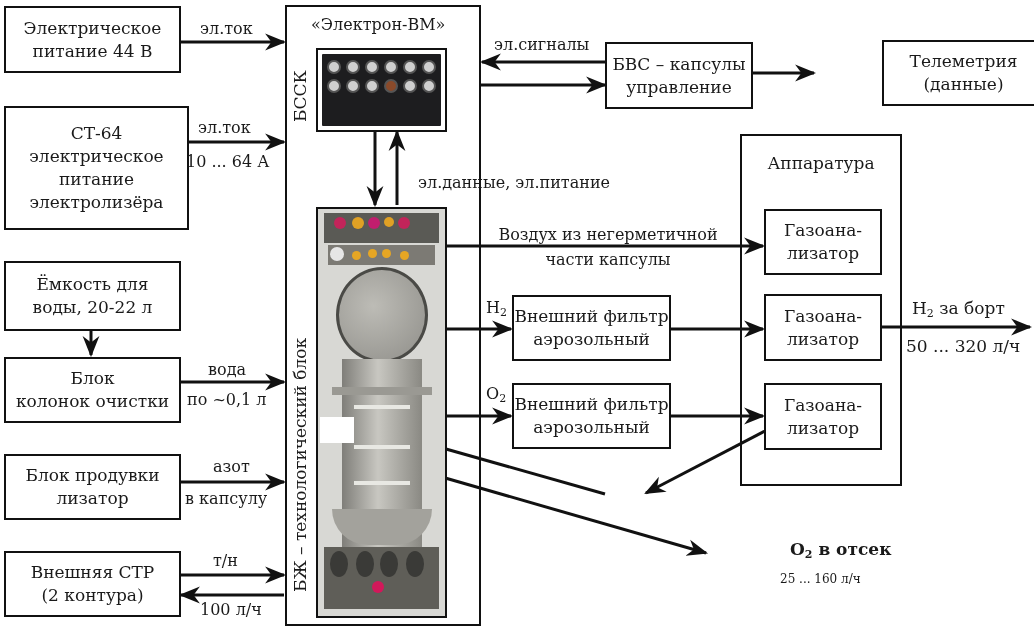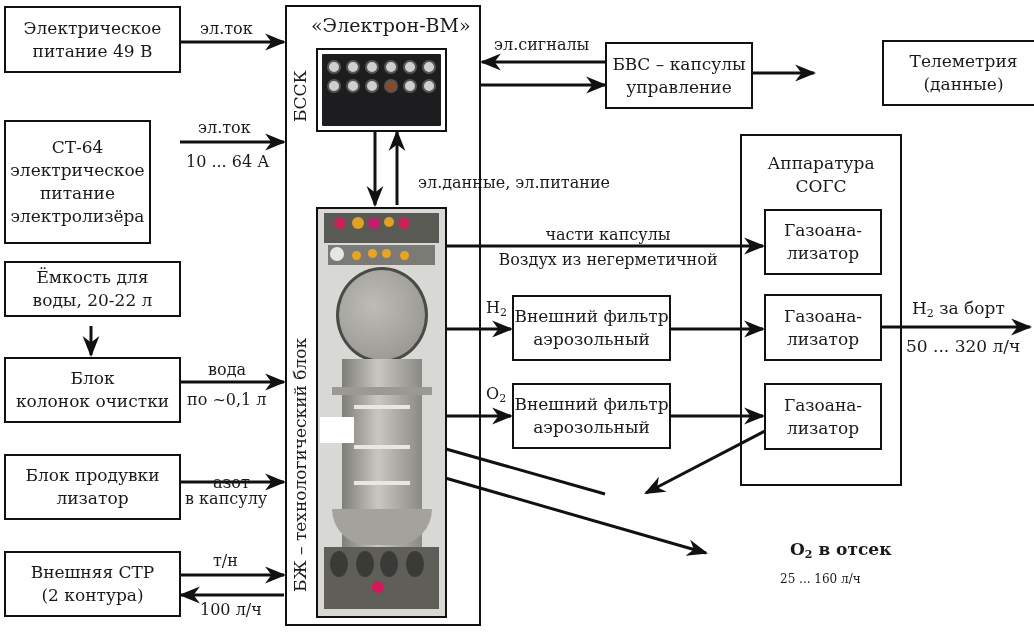--- a/index.html
+++ b/index.html
@@ -49,29 +49,29 @@
     <line x1="880" y1="327" x2="1030" y2="327" marker-end="url(#ah)"></line>
 
     <polyline points="400,436 605,494"></polyline>
     <line x1="765" y1="431" x2="646" y2="493" marker-end="url(#ah)"></line>
     <polyline points="400,465 706,553" marker-end="url(#ah)"></polyline>
   </g>
 </svg>
 
 <div class="box" style="left:4px;top:6px;width:177px;height:67px;">
   <div>Электрическое</div>
-  <div>питание 49 В</div>
+  <div>питание 44 В</div>
 </div>
-<div class="box" style="left:4px;top:120px;width:147px;height:124px;">
+<div class="box" style="left:4px;top:106px;width:185px;height:124px;">
   <div>СТ-64</div>
   <div>электрическое</div>
   <div>питание</div>
   <div>электролизёра</div>
 </div>
-<div class="box" style="left:4px;top:261px;width:177px;height:56px;">
+<div class="box" style="left:4px;top:261px;width:177px;height:70px;">
   <div>Ёмкость для</div>
   <div>воды, 20-22 л</div>
 </div>
 <div class="box" style="left:4px;top:357px;width:177px;height:66px;">
   <div>Блок</div>
   <div>колонок очистки</div>
 </div>
 <div class="box" style="left:4px;top:454px;width:177px;height:66px;">
   <div>Блок продувки</div>
   <div>лизатор</div>
@@ -79,27 +79,27 @@
 <div class="box" style="left:4px;top:551px;width:177px;height:66px;">
   <div>Внешняя СТР</div>
   <div>(2 контура)</div>
 </div>
 
 <div class="lbl" style="left:200px;top:19px;">эл.ток</div>
 <div class="lbl" style="left:198px;top:118px;">эл.ток</div>
 <div class="lbl" style="left:186px;top:152px;text-align:right;">10 ... 64 А</div>
 <div class="lbl" style="left:208px;top:360px;">вода</div>
 <div class="lbl" style="left:187px;top:390px;">по ~0,1 л</div>
-<div class="lbl" style="left:213px;top:473px;">азот</div>
+<div class="lbl" style="left:213px;top:457px;">азот</div>
 <div class="lbl" style="left:185px;top:489px;">в капсулу</div>
 <div class="lbl" style="left:213px;top:551px;">т/н</div>
 <div class="lbl" style="left:200px;top:600px;">100 л/ч</div>
 
 <div style="position:absolute;left:285px;top:5px;width:196px;height:621px;border:2.5px solid #111;box-sizing:border-box;"></div>
-<div class="lbl" style="left:311px;top:15px;font-size:19px;">«Электрон-ВМ»</div>
+<div class="lbl" style="left:311px;top:15px;font-size:16px;">«Электрон-ВМ»</div>
 <div class="vert" style="left:290px;top:122px;">БССК</div>
 <div class="vert" style="left:290px;top:592px;">БЖ – технологический блок</div>
 
 <div class="photo" style="left:316px;top:48px;width:131px;height:84px;padding:4px;background:#fff;">
   <div style="width:100%;height:100%;background:#1d1d1f;position:relative;border-radius:1px;">
     <div id="bssk-conn" style="position:absolute;left:4px;top:6px;right:4px;display:grid;grid-template-columns:repeat(6,1fr);row-gap:5px;column-gap:4px;">
         <div style="width: 14px; height: 14px; border-radius: 50%; background: rgb(207, 207, 207); border: 2px solid rgb(85, 85, 85); box-sizing: border-box; justify-self: center;"></div>
         <div style="width: 14px; height: 14px; border-radius: 50%; background: rgb(207, 207, 207); border: 2px solid rgb(85, 85, 85); box-sizing: border-box; justify-self: center;"></div>
         <div style="width: 14px; height: 14px; border-radius: 50%; background: rgb(207, 207, 207); border: 2px solid rgb(85, 85, 85); box-sizing: border-box; justify-self: center;"></div>
         <div style="width: 14px; height: 14px; border-radius: 50%; background: rgb(207, 207, 207); border: 2px solid rgb(85, 85, 85); box-sizing: border-box; justify-self: center;"></div>
@@ -152,38 +152,37 @@
   <div>управление</div>
 </div>
 <div class="box" style="left:850px;top:40px;width:163px;height:66px;margin-left:32px;">
   <div>Телеметрия</div>
   <div>(данные)</div>
 </div>
 
 <div style="position:absolute;left:740px;top:134px;width:162px;height:352px;border:2.5px solid #111;box-sizing:border-box;"></div>
 <div class="lbl c" style="left:740px;top:152px;width:162px;font-size:17px;line-height:23px;">
   <div>Аппаратура</div>
-  <div>СОГС</div>
 </div>
 <div class="box" style="left:764px;top:209px;width:118px;height:66px;">
   <div>Газоана-</div>
   <div>лизатор</div>
 </div>
 <div class="box" style="left:764px;top:294px;width:118px;height:67px;">
   <div>Газоана-</div>
   <div>лизатор</div>
 </div>
 <div class="box" style="left:764px;top:383px;width:118px;height:67px;">
   <div>Газоана-</div>
   <div>лизатор</div>
 </div>
 
 <div class="lbl c" style="left:478px;top:222px;width:260px;font-size:16px;line-height:25px;">
+  <div>Воздух из негерметичной</div>
   <div>части капсулы</div>
-  <div>Воздух из негерметичной</div>
 </div>
 <div class="lbl" style="left:486px;top:298px;"><span>H</span><sub>2</sub></div>
 <div class="lbl" style="left:486px;top:384px;"><span>O</span><sub>2</sub></div>
 
 <div class="box" style="left:512px;top:295px;width:159px;height:66px;">
   <div>Внешний фильтр</div>
   <div>аэрозольный</div>
 </div>
 <div class="box" style="left:512px;top:383px;width:159px;height:66px;">
   <div>Внешний фильтр</div>

